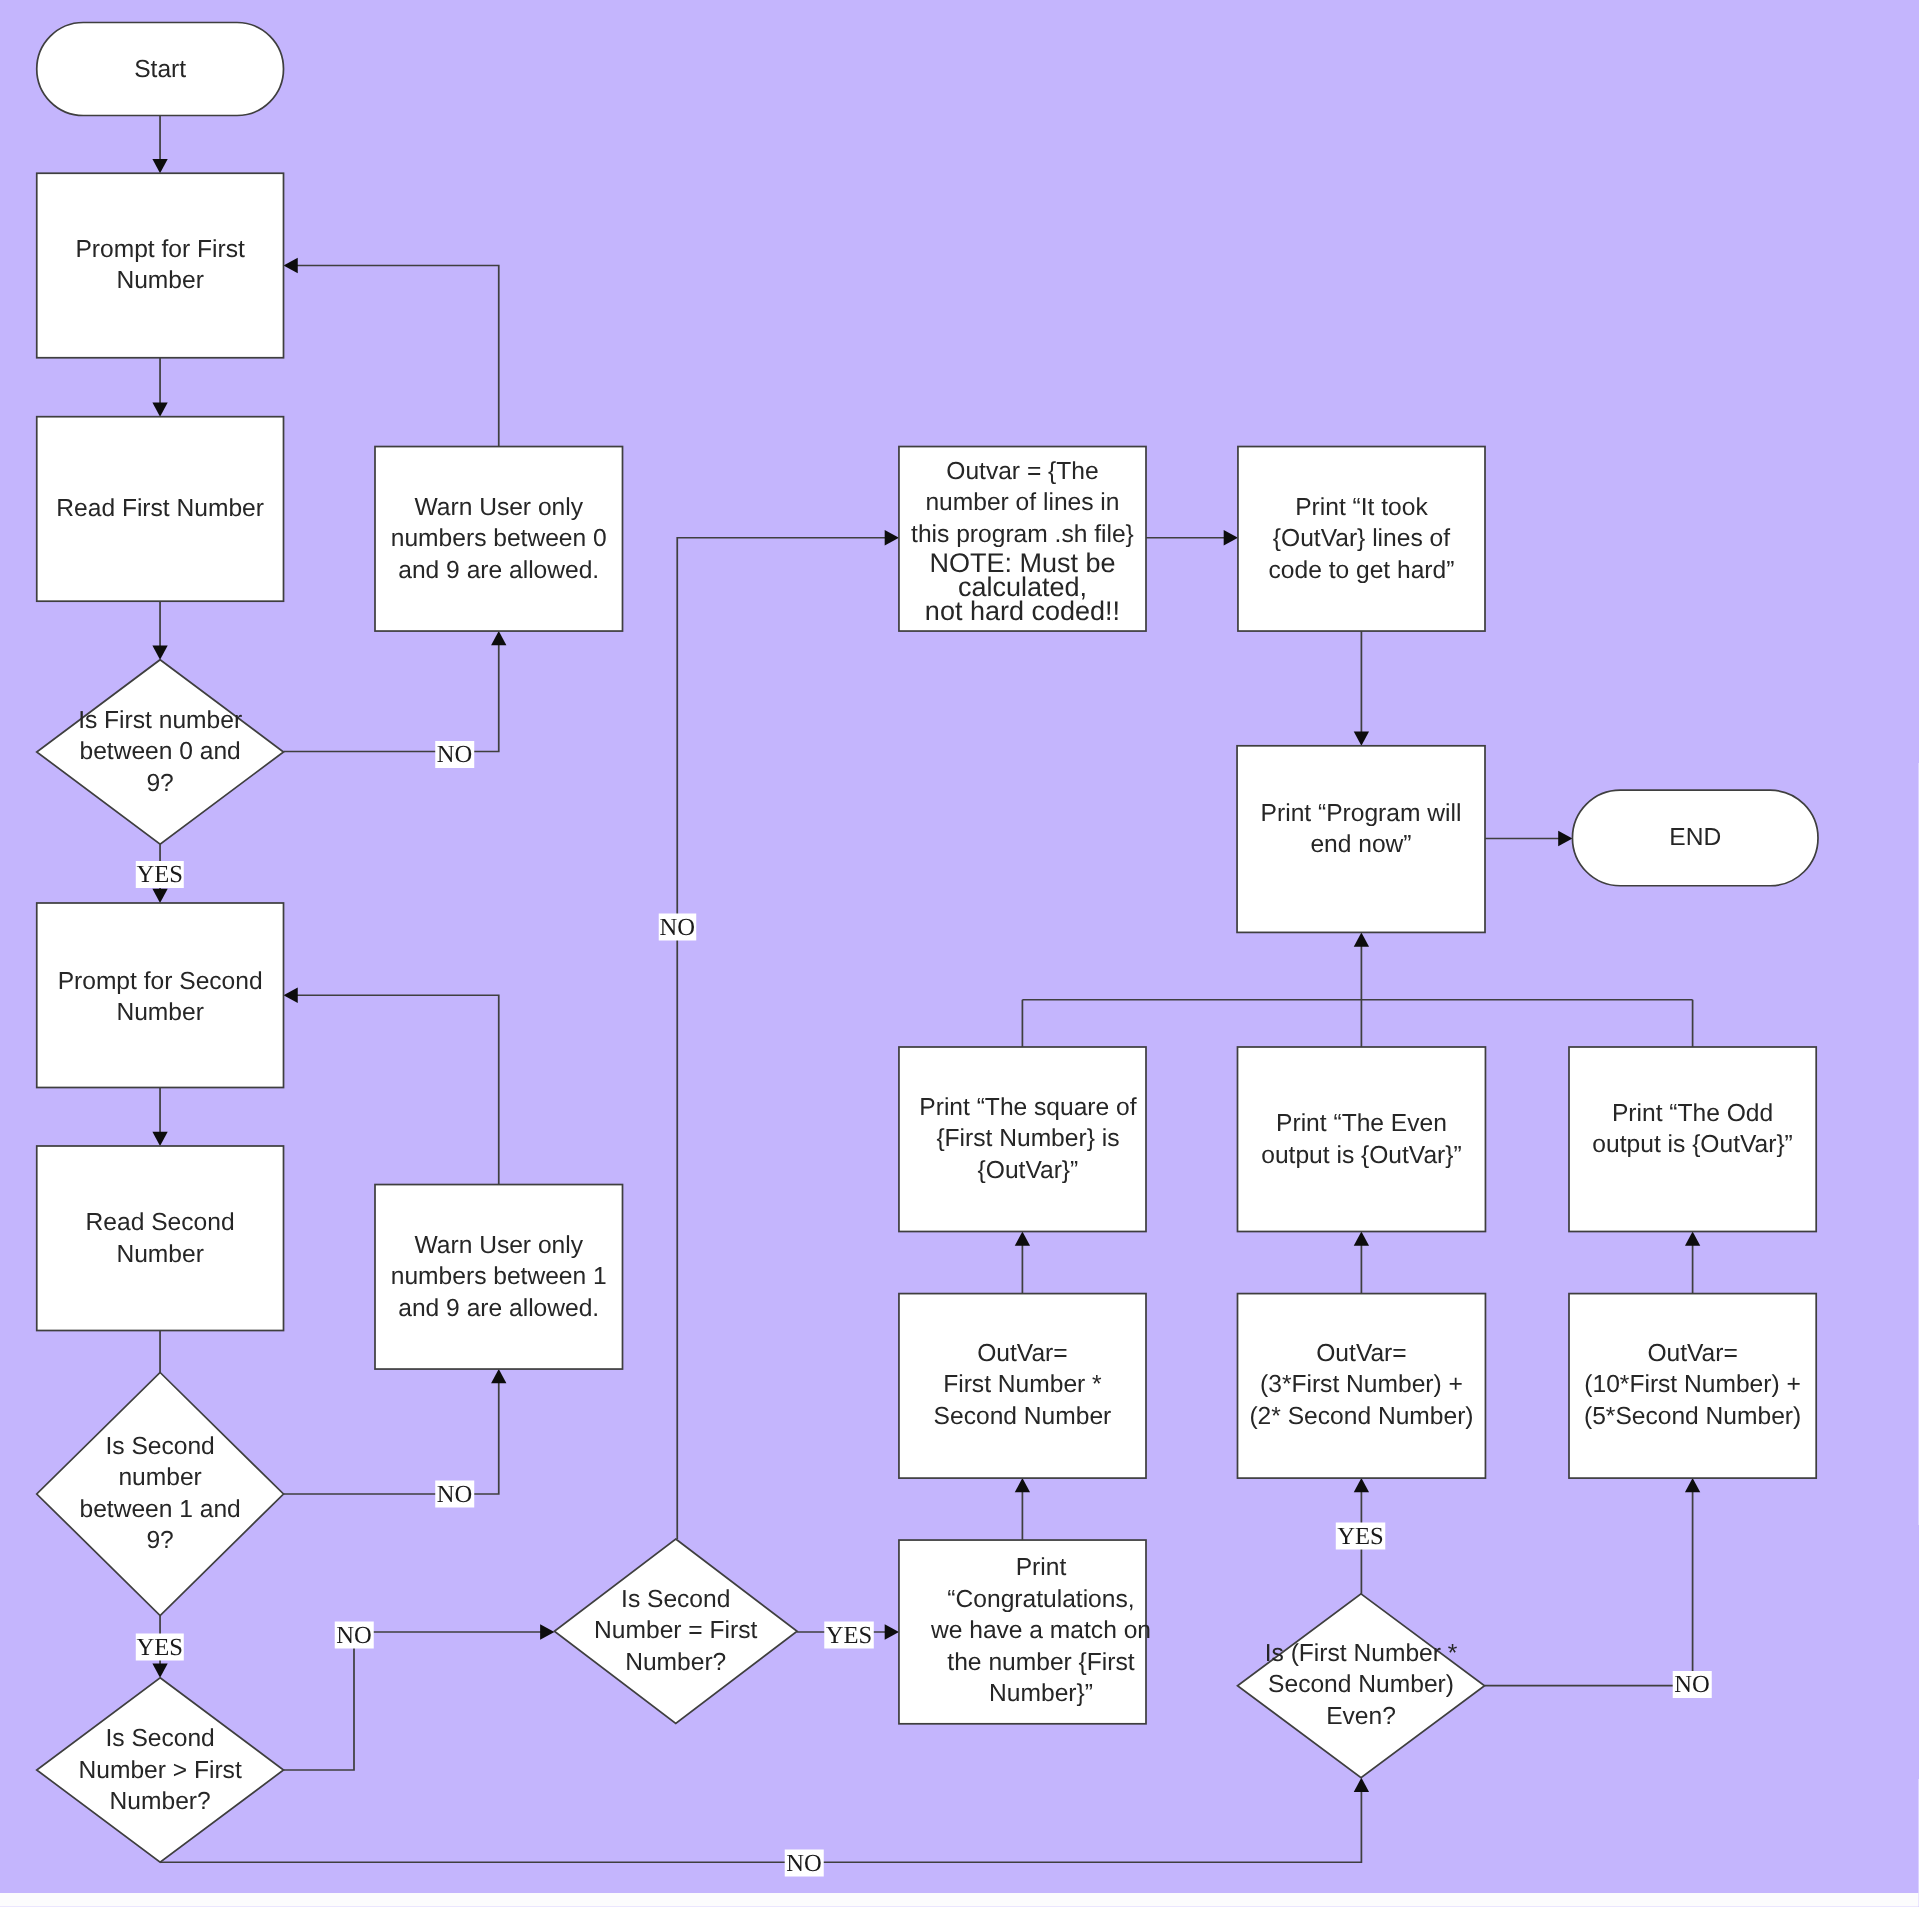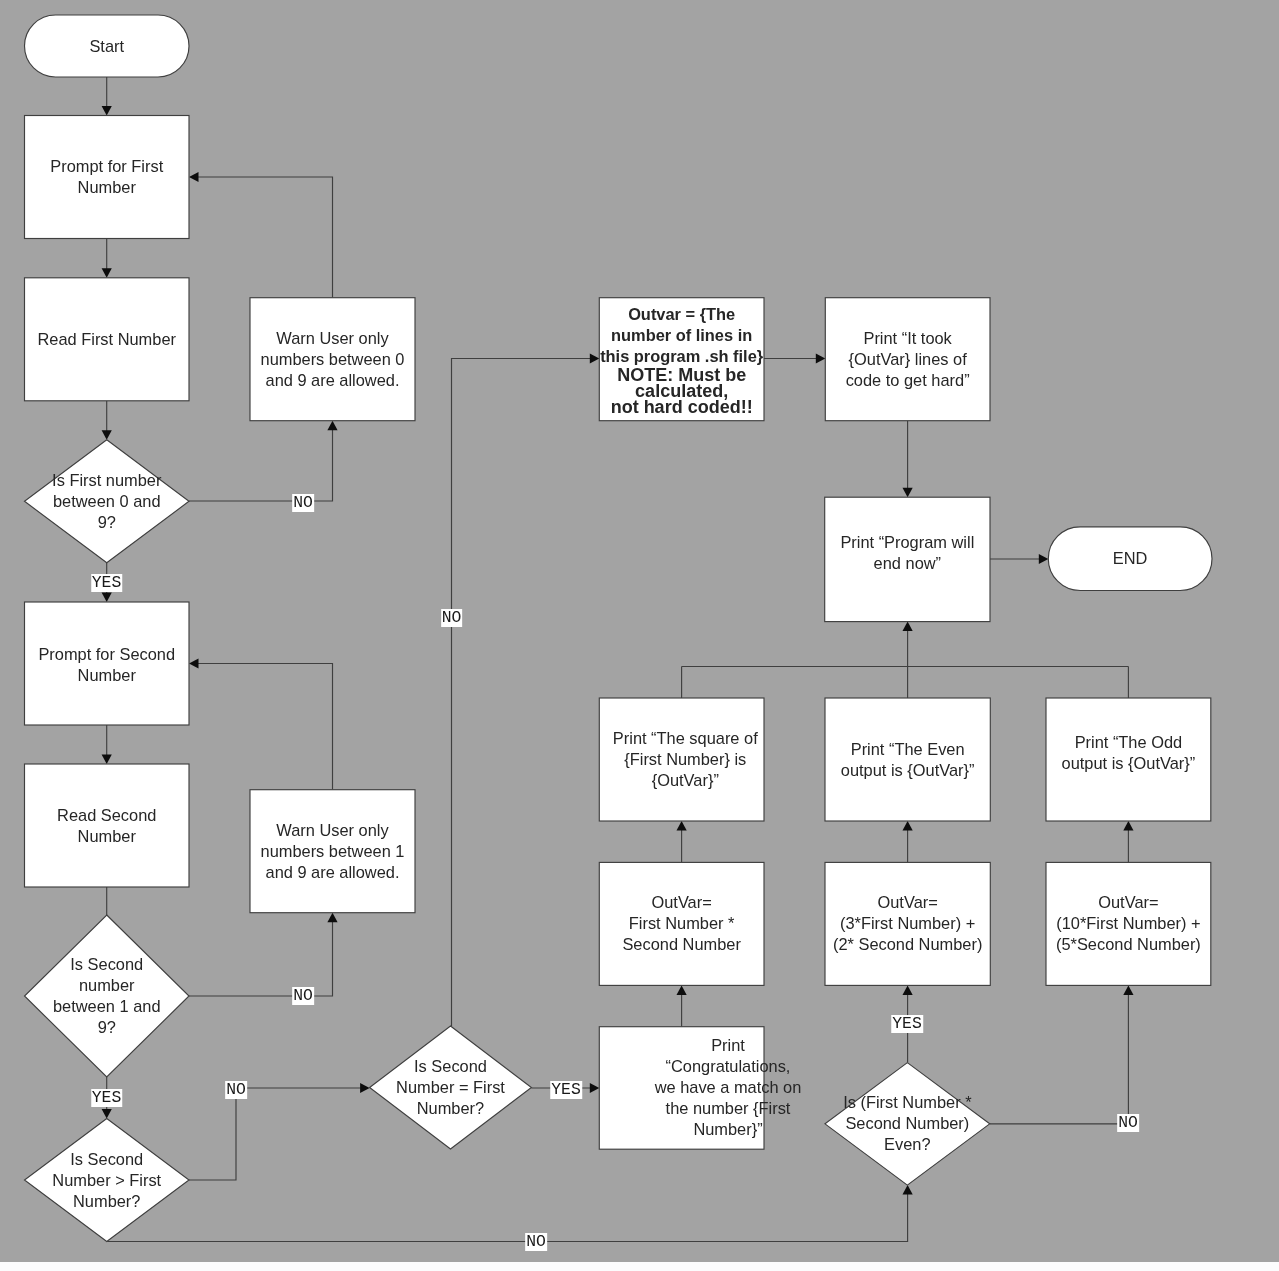--- a/index.html
+++ b/index.html
@@ -1,28 +1,28 @@
 <!DOCTYPE html>
 <html><head>
 <meta charset="utf-8">
 <style>
   html,body{margin:0;padding:0;background:#ffffff;}
   body{width:1279px;height:1271px;overflow:hidden;font-family:"Liberation Sans",sans-serif;}
-  #canvas{position:relative;width:1279px;height:1271px;background:#a3a3a3;}
+  #canvas{position:relative;width:1279px;height:1271px;background:#c4b5fd;}
   .bottomband{position:absolute;left:0;right:0;bottom:0;height:9px;background:#fcfcfd;}
   svg#svg{position:absolute;left:0;top:0;}
   .shape{fill:#ffffff;stroke:#3f3f3f;stroke-width:1.15;}
   .conn{fill:none;stroke:#3f3f3f;stroke-width:1.15;}
   .arrowhead{fill:#0d0d0d;stroke:none;}
   .node-label{position:absolute;display:flex;align-items:center;justify-content:center;text-align:center;
      color:#262626;font-family:"Liberation Sans",sans-serif;font-size:16.4px;line-height:21px;
      white-space:pre-line;pointer-events:none;}
   .node-note{font-size:18px;line-height:16px;}
   .edge-label{position:absolute;text-align:center;color:#1a1a1a;font-size:16.4px;background:#ffffff;
-     font-family:Liberation Mono, monospace;transform:translate(-50%,-50%);padding:0 1px;line-height:18px;}
+     font-family:Liberation Serif, serif;transform:translate(-50%,-50%);padding:0 1px;line-height:18px;}
 </style>
 </head>
 <body>
 
 <div id="canvas">
   <svg id="svg" width="1279" height="1271" viewBox="0 0 1279 1271">
       <g>
         <polyline points="106.7,77 106.7,107.425" class="conn"></polyline>
         <polygon points="106.7,115.5 101.60000000000001,106 111.8,106" class="arrowhead"></polygon>
       </g>
@@ -224,21 +224,21 @@
 9?</div>
       <div class="node-label" style="left: 250px; top: 789.7px; width: 165px; height: 123px;">Warn User only
 numbers between 1
 and 9 are allowed.</div>
       <div class="node-label" style="left: 24.5px; top: 1118.5px; width: 164.5px; height: 123px;">Is Second
 Number &gt; First
 Number?</div>
       <div class="node-label" style="left: 369.6px; top: 1026px; width: 161.8px; height: 123px;">Is Second
 Number = First
 Number?</div>
-      <div class="node-label" style="left: 599.3px; top: 297.7px; width: 164.7px; height: 123px; flex-direction: column; font-weight: bold;"><div>Outvar = {The
+      <div class="node-label" style="left: 599.3px; top: 297.7px; width: 164.7px; height: 123px; flex-direction: column;"><div>Outvar = {The
 number of lines in
 this program  .sh file}</div><div class="node-note">NOTE: Must be calculated,
 not hard coded!!</div></div>
       <div class="node-label" style="left: 825.3px; top: 297.7px; width: 164.7px; height: 123px;">Print “It took
 {OutVar} lines of
 code to get hard”</div>
       <div class="node-label" style="left: 824.7px; top: 497.2px; width: 165.3px; height: 111px;">Print “Program will
 end now”</div>
       <div class="node-label" style="left: 1048.3px; top: 526.8px; width: 163.7px; height: 63.7px;">END</div>
       <div class="node-label" style="left: 599.3px; top: 698px; width: 172px; height: 123px;">Print “The square of
@@ -250,21 +250,21 @@
 output is {OutVar}”</div>
       <div class="node-label" style="left: 599.3px; top: 862.4px; width: 164.7px; height: 123px;">OutVar=
 First Number *
 Second Number</div>
       <div class="node-label" style="left: 825px; top: 862.4px; width: 165.3px; height: 123px;">OutVar=
 (3*First Number) +
 (2* Second Number)</div>
       <div class="node-label" style="left: 1046px; top: 862.4px; width: 164.8px; height: 123px;">OutVar=
 (10*First Number) +
 (5*Second Number)</div>
-      <div class="node-label" style="left: 633px; top: 1026.7px; width: 190px; height: 122.5px; border-radius: 18px;">Print
+      <div class="node-label" style="left: 599px; top: 1026.7px; width: 190px; height: 122.5px; border-radius: 18px;">Print
 “Congratulations,
 we have a match on
 the number {First
 Number}”</div>
       <div class="node-label" style="left: 825px; top: 1062.6px; width: 164.7px; height: 122.5px; text-align: center;">Is (First Number *
 Second Number)
 Even?</div>
       <div class="edge-label" style="left: 303px; top: 503px;">NO</div>
       <div class="edge-label" style="left: 106.5px; top: 583px;">YES</div>
       <div class="edge-label" style="left: 303px; top: 996px;">NO</div>

